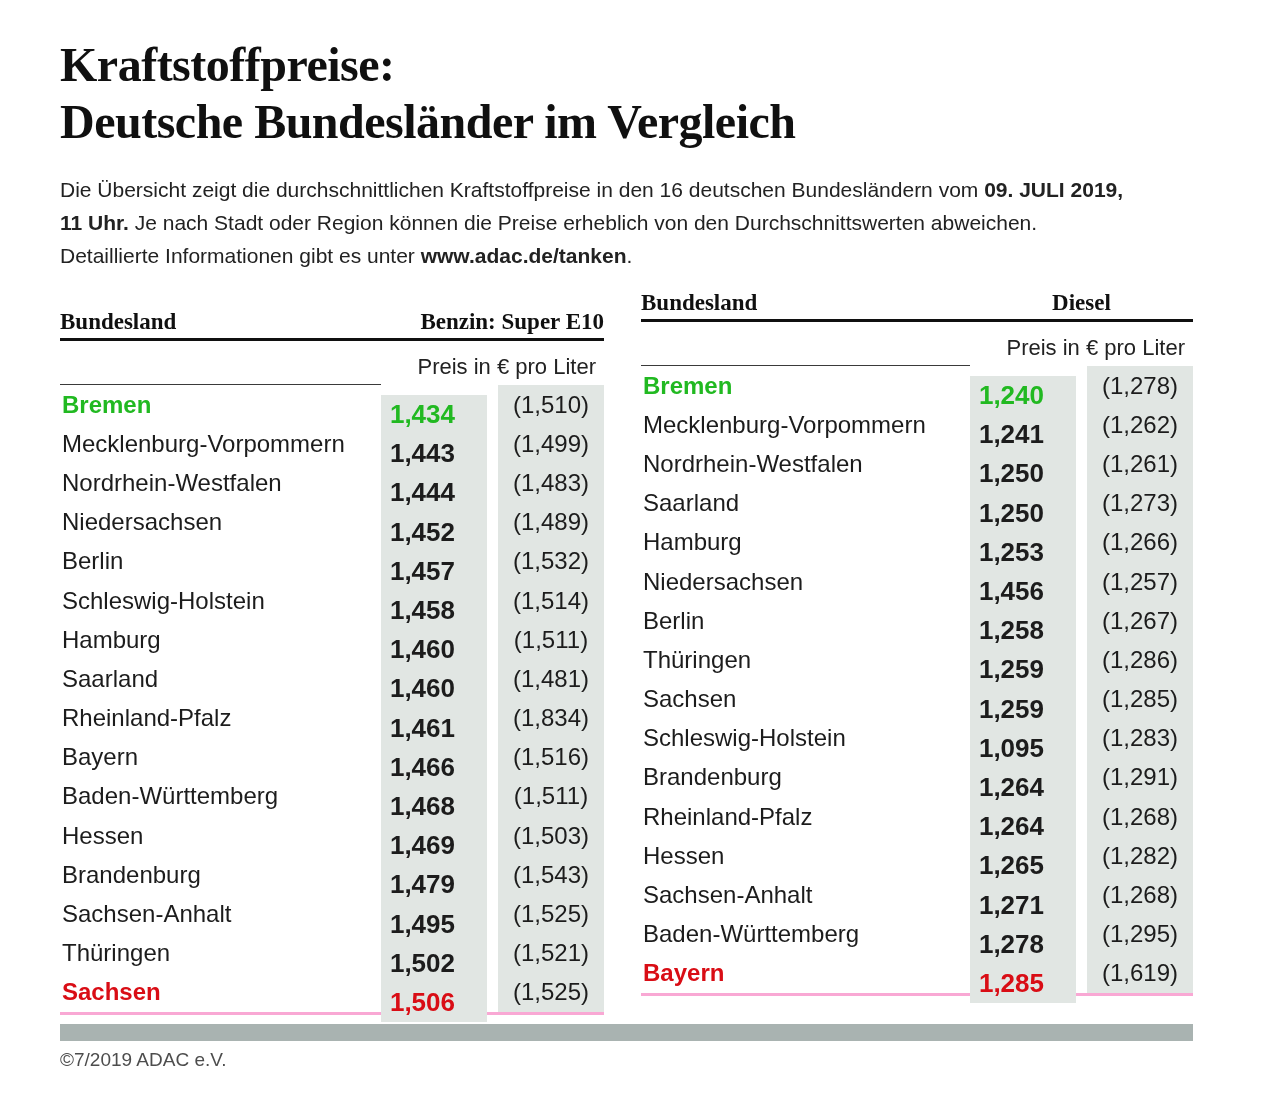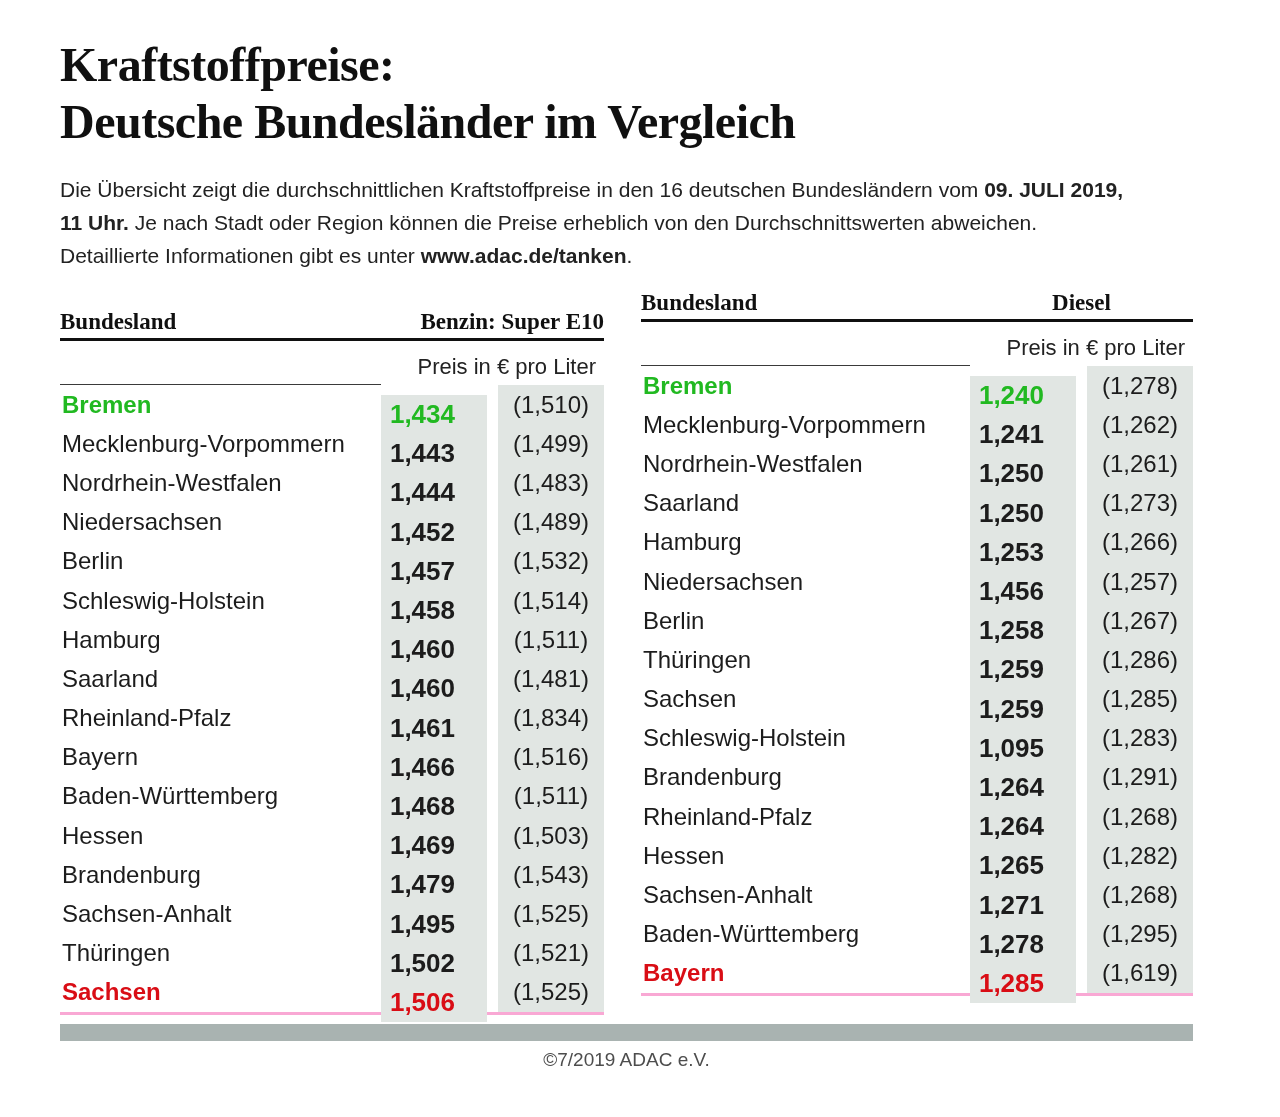--- a/index.html
+++ b/index.html
@@ -60,21 +60,21 @@
   .low  { color:var(--green) !important; font-weight:bold; }
   .high { color:var(--red) !important;  font-weight:bold; }
 
   
   .legend { margin-top:15px; display:flex; column-gap:22px; align-items:baseline;
             font-size:21px; line-height:1.2; }
   .legend .lowest  { color:var(--green); font-weight:bold; }
   .legend .highest { color:var(--red);  font-weight:bold; }
   .legend .note { color:#111; }
   .bar { margin-top:9px; height:17px; background:var(--bar); width:1133px; }
-  .copyright { margin-top:8px; width:1133px; text-align:center;
+  .copyright { margin-top:8px; width:1133px; text-align:left;
                font-size:19px; color:#4d4d4d; }
 </style>
 </head>
 <body>
 
 <div class="page">
 
   <h1 class="title">
     <div>Kraftstoffpreise:</div>
     <div>Deutsche Bundesländer im Vergleich</div>

